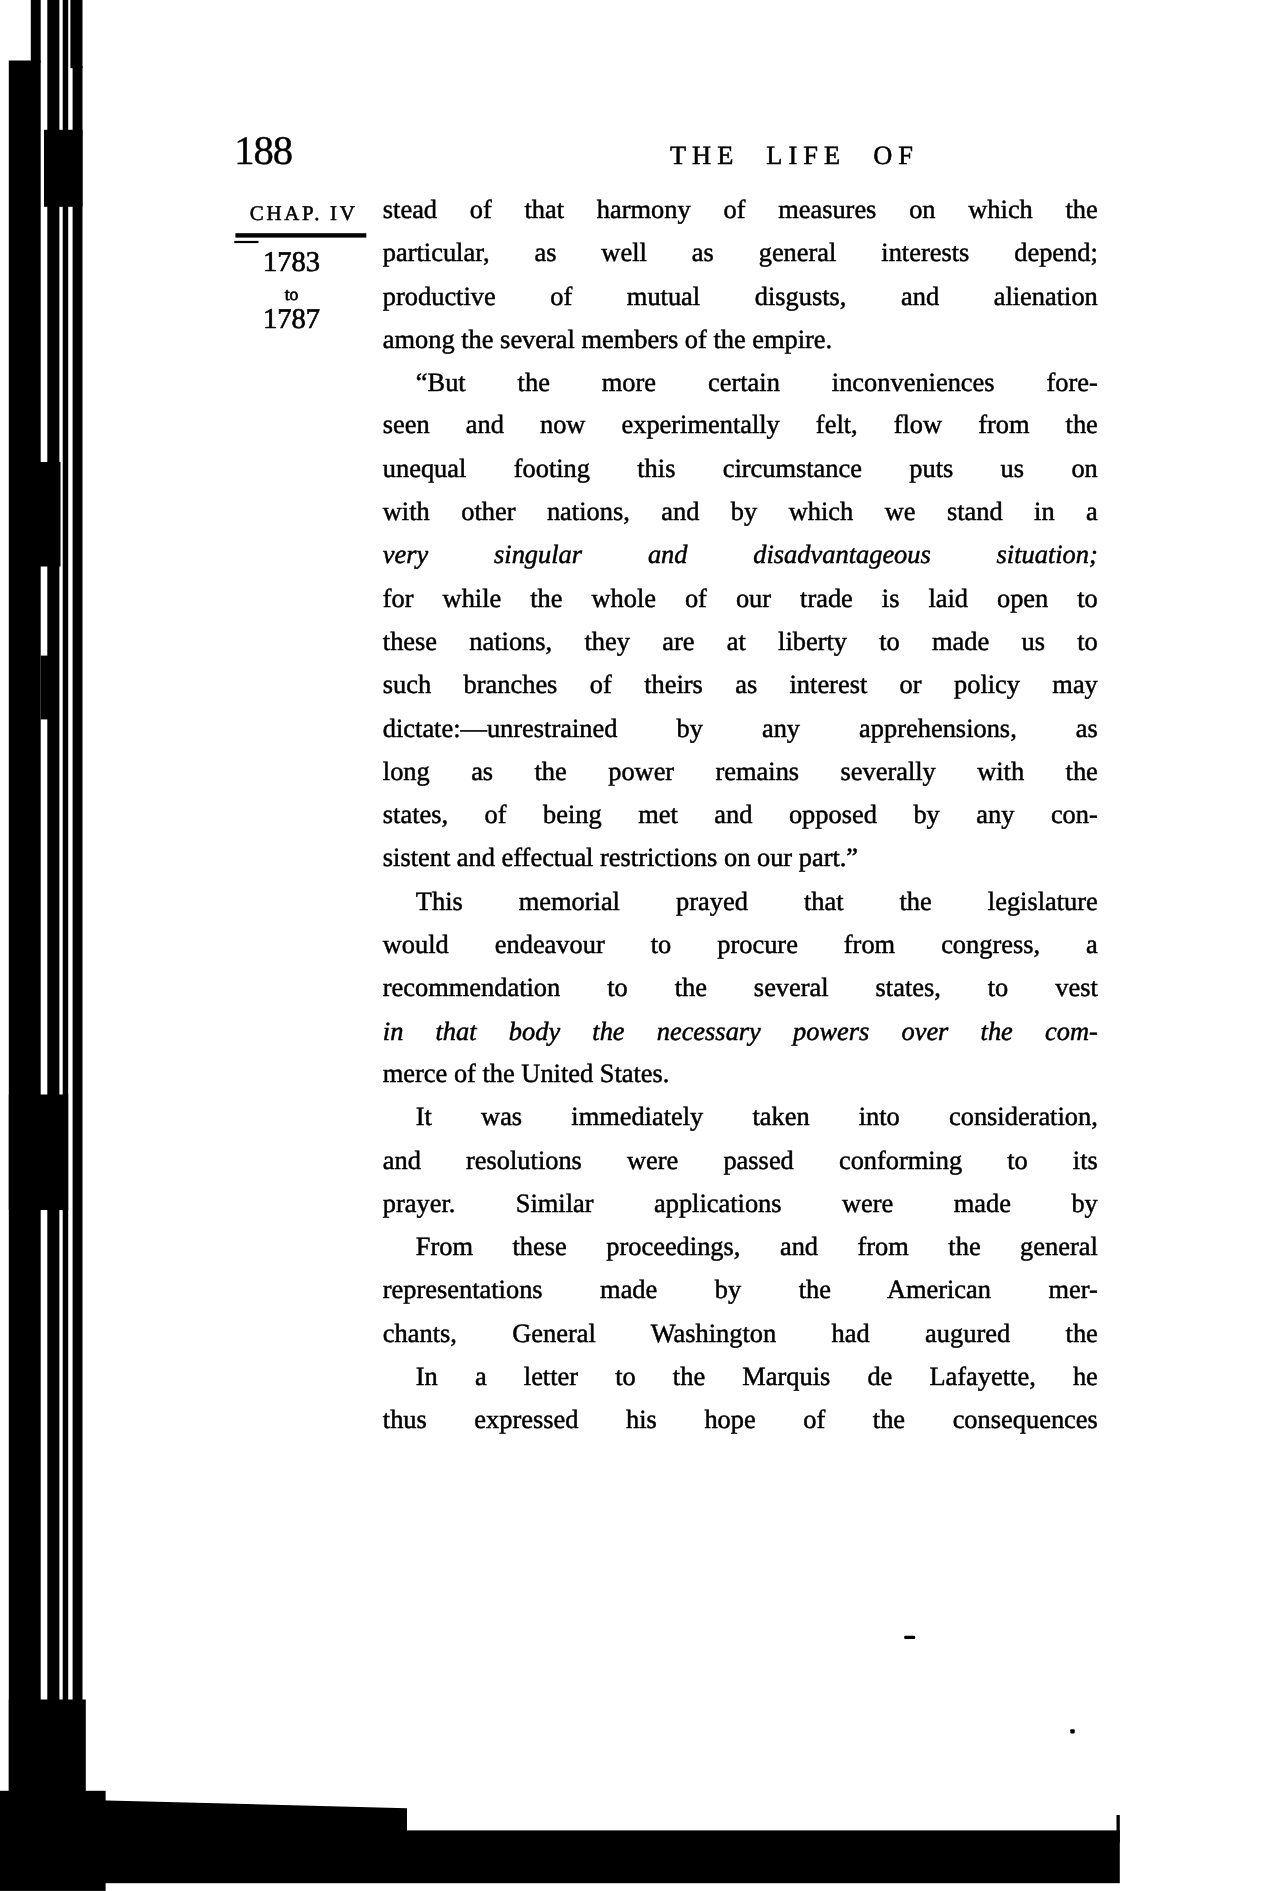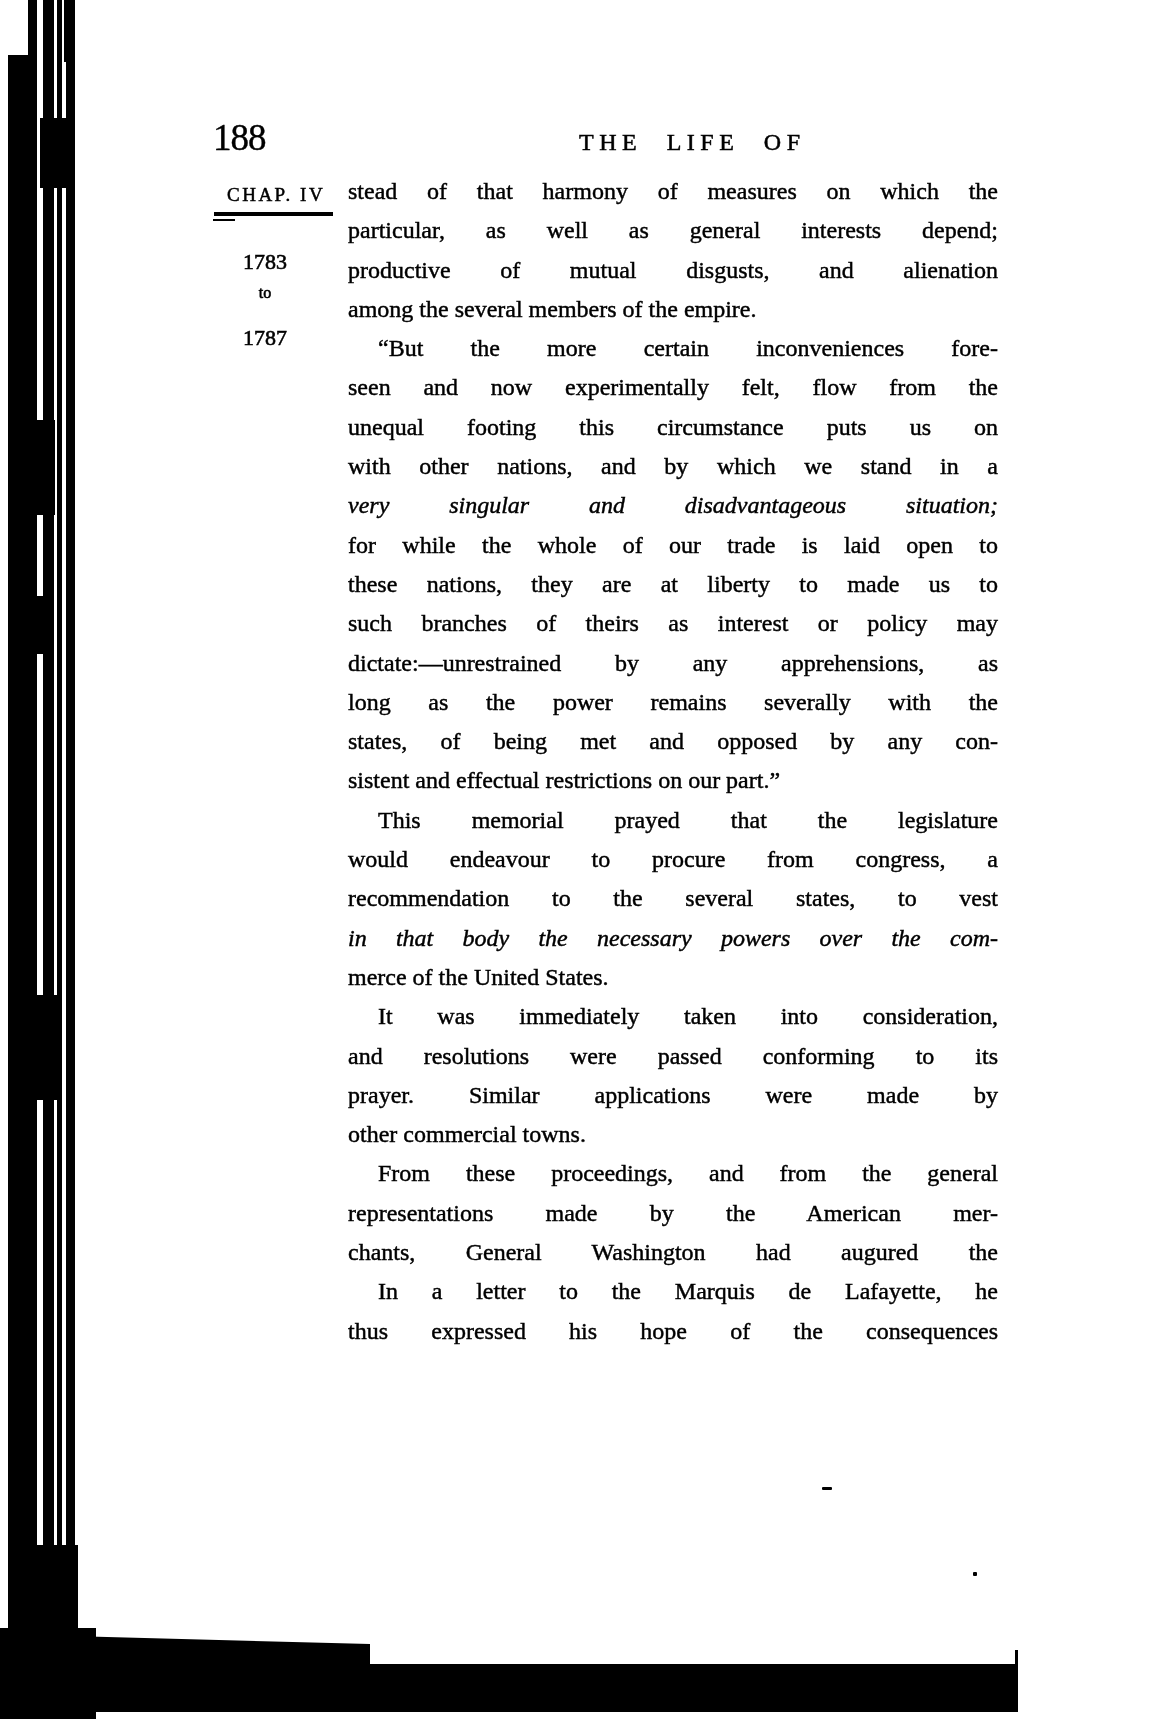--- a/index.html
+++ b/index.html
@@ -23,21 +23,21 @@
   .page-number {
     position: absolute;
     left: 213px;
     top: 116px;
     font-size: 37px;
     letter-spacing: -1px;
     -webkit-text-stroke: 0.4px currentColor;
   }
   .running-title {
     position: absolute;
-    left: 579px;
+    left: 609px;
     top: 129px;
     font-size: 24px;
     letter-spacing: 5.5px;
     word-spacing: 13px;
     -webkit-text-stroke: 0.5px currentColor;
     white-space: nowrap;
   }
 
   
   .chapter-label {
@@ -64,21 +64,21 @@
     height: 2px;
   }
   .date-range {
     position: absolute;
     left: 206px;
     top: 224px;
     width: 118px;
     text-align: center;
     -webkit-text-stroke: 0.6px currentColor;
   }
-  .date-range .year { font-size: 22px; line-height: 27px; margin-top: 24px; }
+  .date-range .year { font-size: 26px; line-height: 27px; }
   .date-range .conn { font-size: 16px; line-height: 15px; margin-top: 10px; }
 
   
   .body-text {
     position: absolute;
     left: 348px;
     top: 172px;
     width: 650px;
     font-size: 24px;
     line-height: 39.3px;
@@ -161,21 +161,20 @@
       <div class="line">states, of being met and opposed by any con-</div>
       <div class="line end">sistent and effectual restrictions on our part.”</div>
       <div class="line ind">This memorial prayed that the legislature</div>
       <div class="line">would endeavour to procure from congress, a</div>
       <div class="line">recommendation to the several states, to vest</div>
       <div class="line ital">in that body the necessary powers over the com-</div>
       <div class="line end">merce of the United States.</div>
       <div class="line ind">It was immediately taken into consideration,</div>
       <div class="line">and resolutions were passed conforming to its</div>
       <div class="line">prayer.  Similar applications were made by</div>
-      <div class="line end">other commercial towns.</div>
       <div class="line ind">From these proceedings, and from the general</div>
       <div class="line">representations made by the American mer-</div>
       <div class="line">chants, General Washington had augured the</div>
       <div class="line ind">In a letter to the Marquis de Lafayette, he</div>
       <div class="line">thus expressed his hope of the consequences</div>
     </div>
 
   <div class="speck ink" style="left:822px;  top:1487px; width:10px; height:3px;"></div>
   <div class="speck ink" style="left:1026px; top:1504px; width:3px;  height:3px;"></div>
   <div class="speck ink" style="left:1076px; top:1516px; width:3px;  height:3px;"></div>

